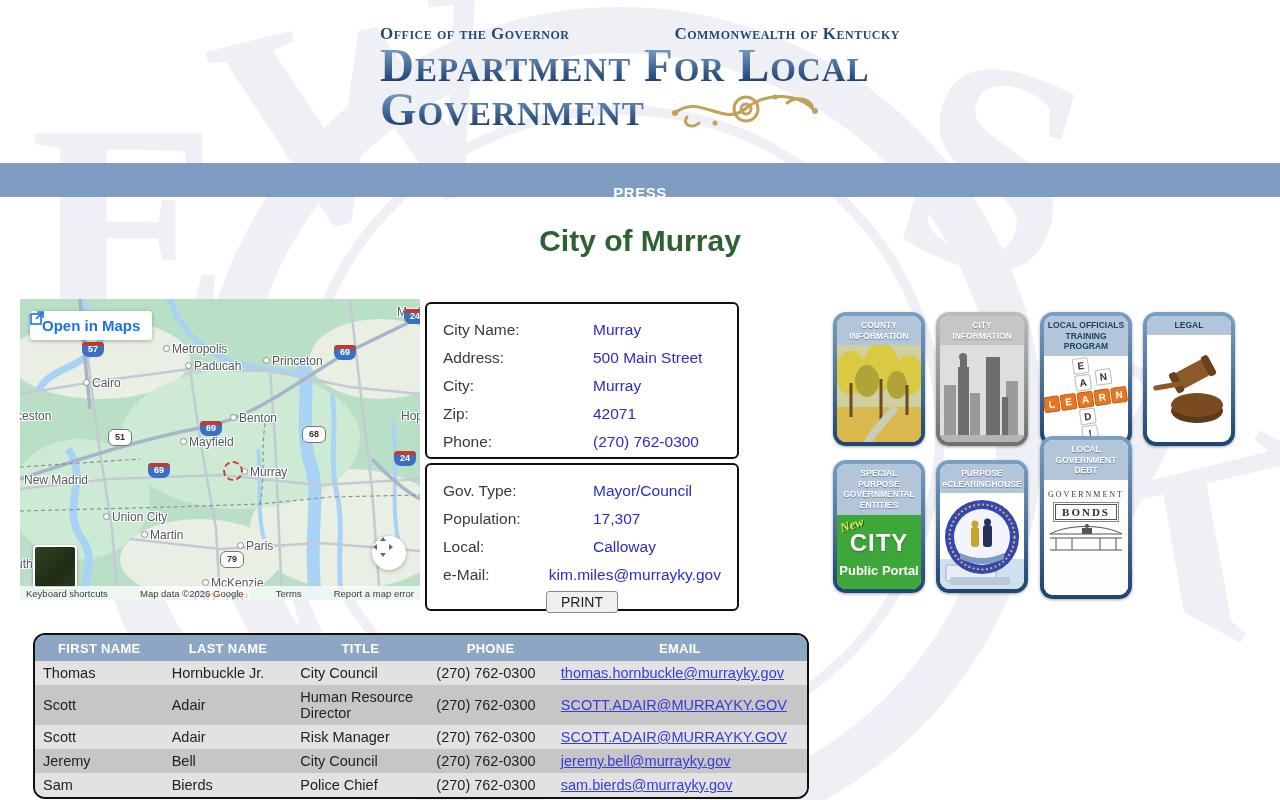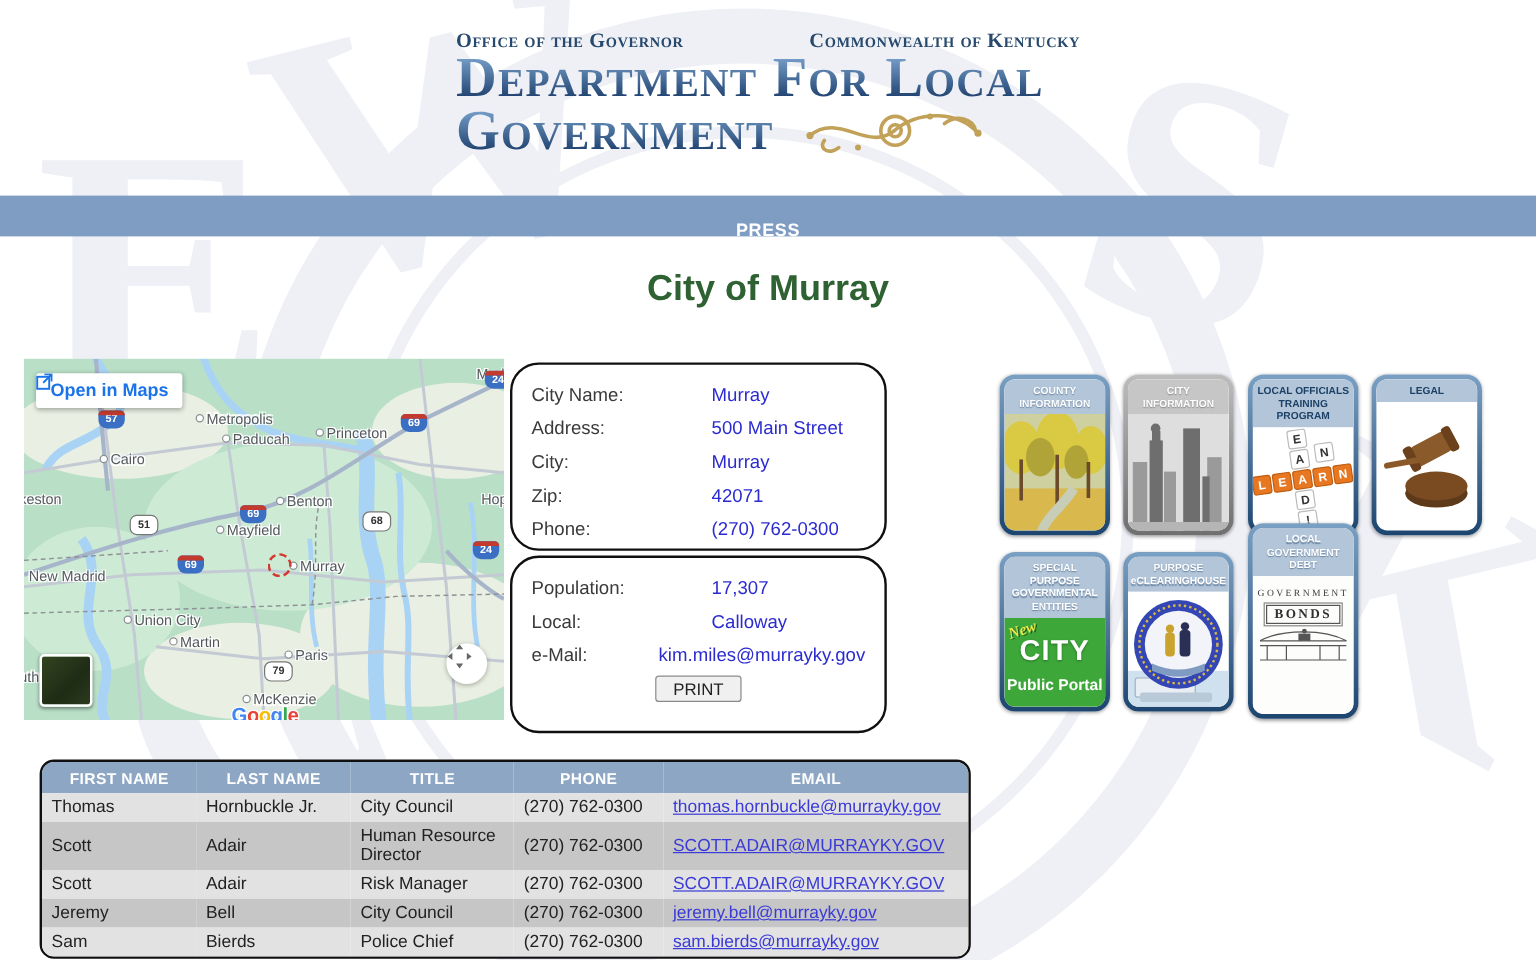--- a/index.html
+++ b/index.html
@@ -53,21 +53,21 @@
   .pan-ctl{position:absolute;left:352px;top:237px;width:34px;height:34px;border-radius:50%;
     background:#fff;box-shadow:0 1px 4px rgba(0,0,0,.3);cursor:pointer;z-index:5;
     display:flex;align-items:center;justify-content:center;}
   .google-logo{position:absolute;left:173px;top:262px;font-size:17px;font-weight:bold;z-index:4;
     text-shadow:-1px -1px 0 #fff,1px -1px 0 #fff,-1px 1px 0 #fff,1px 1px 0 #fff;letter-spacing:-.5px;margin-top:26px;}
   .attr-bar{position:absolute;left:0;bottom:0;width:400px;height:14px;background:rgba(255,255,255,.75);
     display:flex;align-items:center;justify-content:space-between;padding:0 6px;box-sizing:border-box;
     font-size:9.5px;color:#3c3c3c;z-index:5;}
   .attr-bar span{cursor:pointer;}
   
-  .panel{left:425px;width:314px;border:2px solid #101010;border-radius:24px;background:rgba(255,255,255,.55);
+  .panel{left:425px;width:314px;border:2px solid #101010;border-radius:6px;background:rgba(255,255,255,.55);
     box-sizing:border-box;padding:12px 16px 10px;z-index:2;}
   .panel .row{display:flex;height:28px;align-items:center;font-size:15.5px;}
   .panel .lbl{width:150px;color:#3a3a3a;}
   .panel .val{color:#2b2bd0;}
   .print-row{text-align:center;margin-top:2px;}
   .print-btn{font-size:14px;padding:2px 14px;background:#f0f0f0;border:1px solid #8a8a8a;
     border-radius:3px;color:#222;cursor:pointer;font-family:inherit;}
   
   .tile{width:92px;height:134px;border-radius:13px;padding:4px;box-sizing:border-box;
     background:linear-gradient(#7aa0c4,#1c456f);cursor:pointer;z-index:2;box-shadow:0 1px 3px rgba(0,0,0,.35);}
@@ -239,20 +239,26 @@
     <svg width="22" height="22" viewBox="0 0 22 22">
       <g fill="#666">
         <polygon points="11,1 14,5 8,5"></polygon>
         <polygon points="11,21 14,17 8,17"></polygon>
         <polygon points="1,11 5,8 5,14"></polygon>
         <polygon points="21,11 17,8 17,14"></polygon>
       </g>
     </svg>
   </div>
   <div class="google-logo"><span style="color:#4285F4">G</span><span style="color:#EA4335">o</span><span style="color:#FBBC05">o</span><span style="color:#4285F4">g</span><span style="color:#34A853">l</span><span style="color:#EA4335">e</span></div>
+  <div class="attr-bar">
+    <span>Keyboard shortcuts</span>
+    <span>Map data ©2026 Google</span>
+    <span>Terms</span>
+    <span>Report a map error</span>
+  </div>
 </div>
 
 <div class="panel abs" style="top:302px;height:157px">
   <div class="row">
     <span class="lbl">City Name:</span>
     <span class="val">Murray</span>
   </div>
   <div class="row">
     <span class="lbl">Address:</span>
     <span class="val">500 Main Street</span>
@@ -265,20 +271,24 @@
     <span class="lbl">Zip:</span>
     <span class="val">42071</span>
   </div>
   <div class="row">
     <span class="lbl">Phone:</span>
     <span class="val">(270) 762-0300</span>
   </div>
 </div>
 
 <div class="panel abs" style="top:463px;height:148px">
+  <div class="row">
+    <span class="lbl">Gov. Type:</span>
+    <span class="val">Mayor/Council</span>
+  </div>
   <div class="row">
     <span class="lbl">Population:</span>
     <span class="val">17,307</span>
   </div>
   <div class="row">
     <span class="lbl">Local:</span>
     <span class="val">Calloway</span>
   </div>
   <div class="row">
     <span class="lbl">e-Mail:</span>

